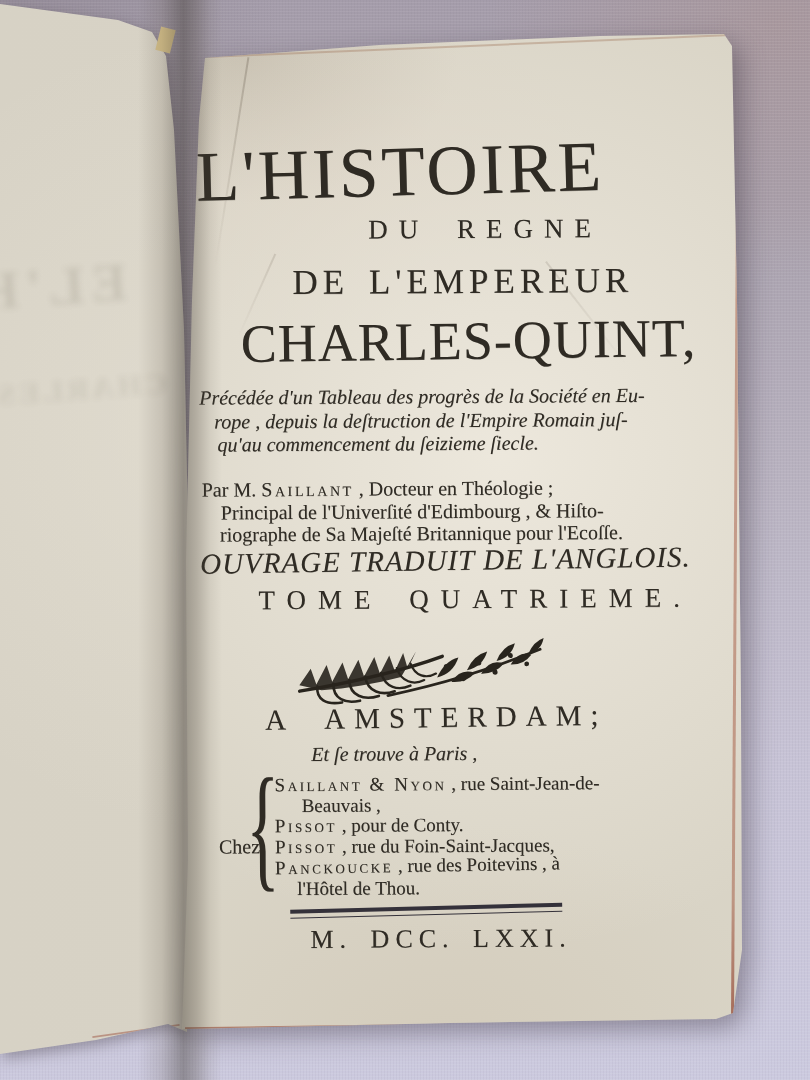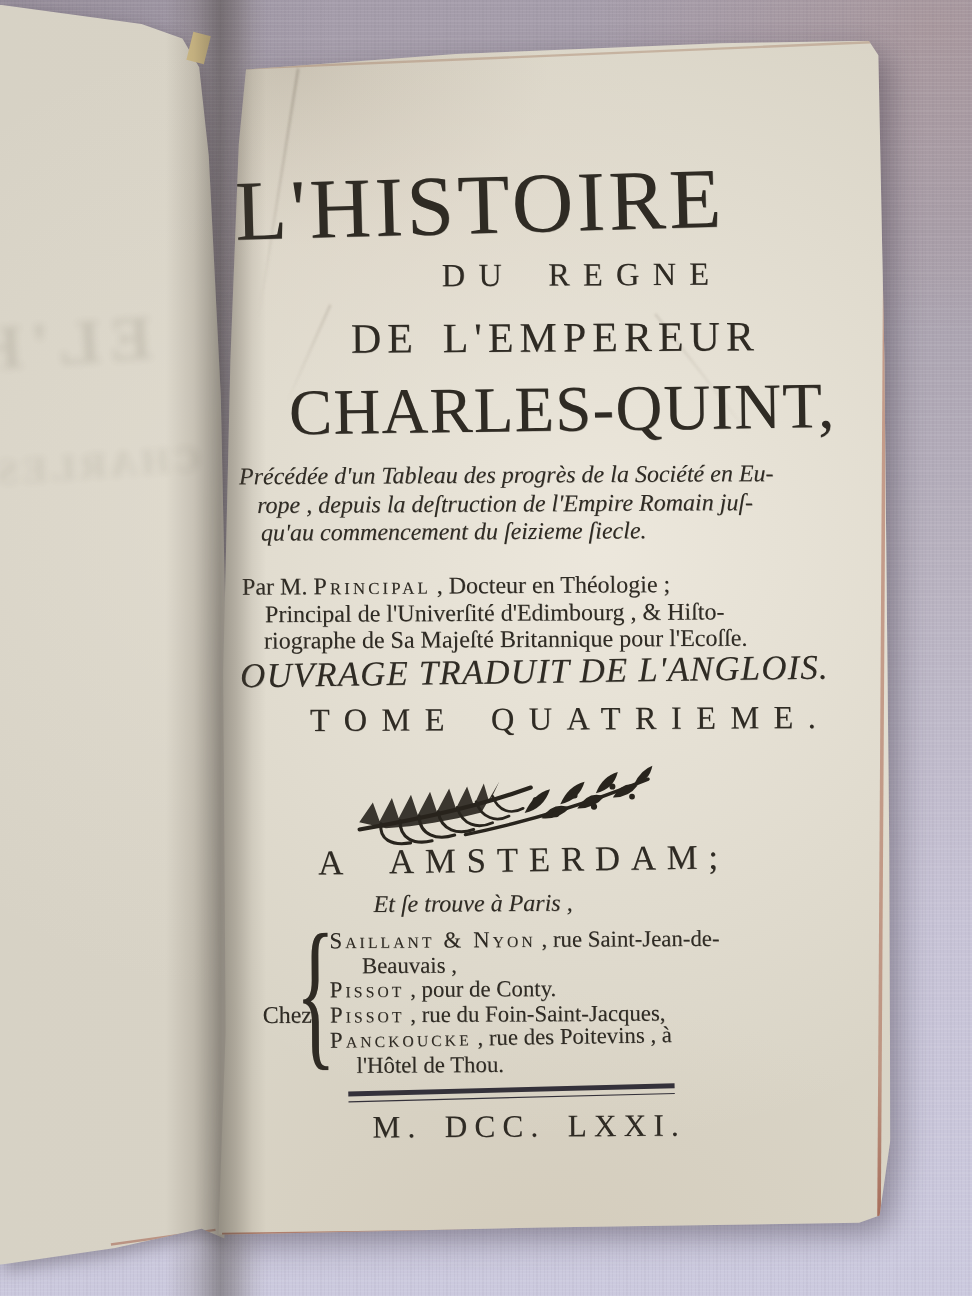--- a/index.html
+++ b/index.html
@@ -113,21 +113,21 @@
         <div class="line t3">DE L'EMPEREUR</div>
         <div class="line t4">CHARLES-QUINT,</div>
 
         <div class="para subtitle">
           <div>Précédée d'un Tableau des progrès de la Société en Eu-</div>
           <div>rope , depuis la deſtruction de l'Empire Romain juſ-</div>
           <div>qu'au commencement du ſeizieme ſiecle.</div>
         </div>
 
         <div class="para author">
-          <div><span>Par M. </span><span class="sc">Principal</span><span> , Docteur en Théologie ;</span></div>
+          <div><span>Par M. </span><span class="sc">Saillant</span><span> , Docteur en Théologie ;</span></div>
           <div>Principal de l'Univerſité d'Edimbourg , &amp; Hiſto-</div>
           <div>riographe de Sa Majeſté Britannique pour l'Ecoſſe.</div>
         </div>
 
         <div class="line ouvrage">OUVRAGE TRADUIT DE L'ANGLOIS.</div>
         <div class="line tome">TOME QUATRIEME.</div>
 
         <svg class="ornament" viewBox="0 0 256 80" xmlns="http://www.w3.org/2000/svg">
           <path class="ink" stroke-width="3.4" d="M8,58 C55,52 105,44 152,29"></path>
           <path class="fill" d="M8,52 L20,36 L25,52 L36,33 L41,50 L52,31 L57,48 L68,29 L73,46 L84,27 L89,44 L99,26 L104,42 L113,24 L117,40 L126,23 L110,48 L90,52 L70,55 L50,57 L30,58 Z" opacity=".9"></path>

